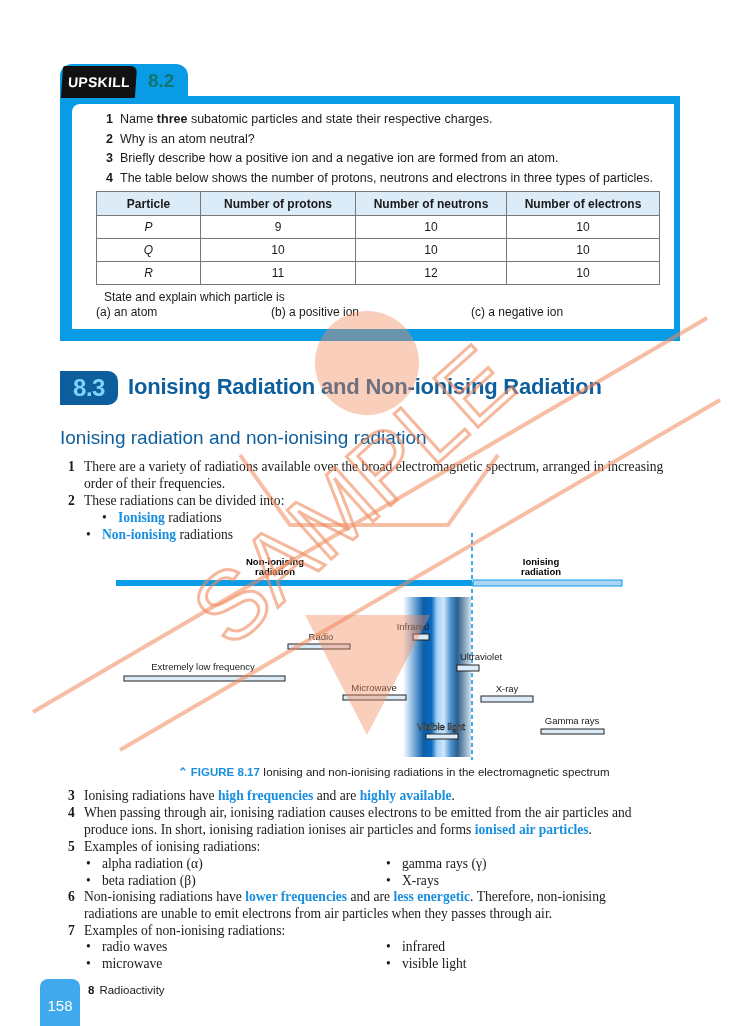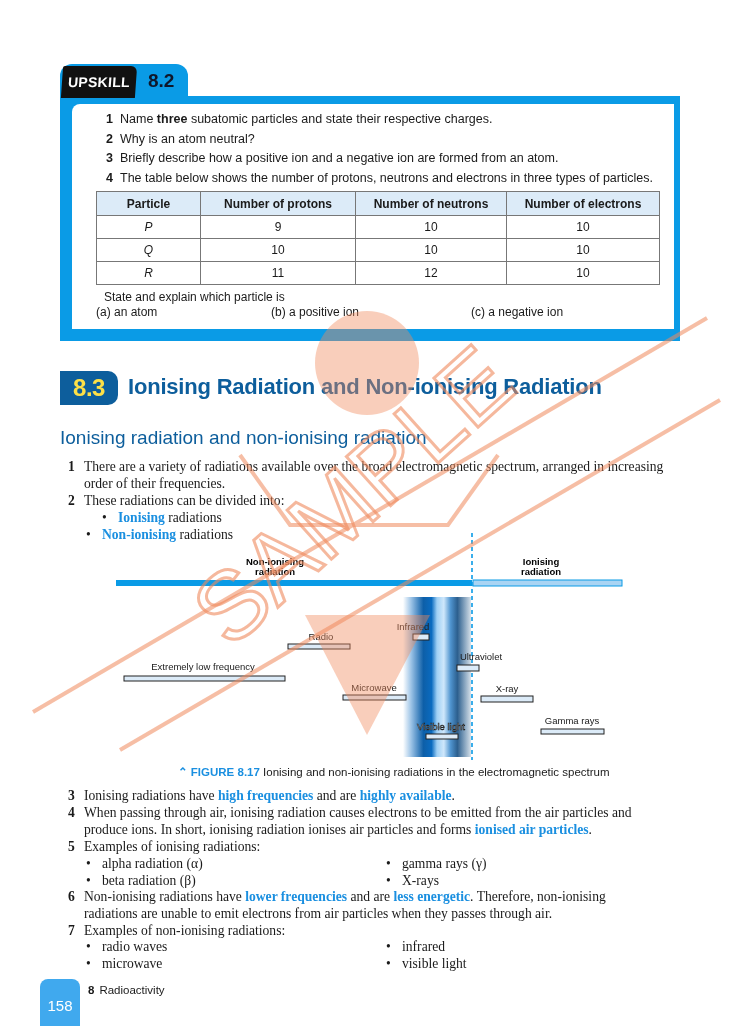--- a/index.html
+++ b/index.html
@@ -12,21 +12,21 @@
     position: absolute; left: 60px; top: 64px; width: 128px; height: 34px;
     background: #0a9be6; border-radius: 12px 12px 0 0;
   }
   .upskill-label {
     position: absolute; left: 62px; top: 66px; width: 74px; height: 32px;
     background: #111; color: #fff; font-weight: bold; font-size: 14px;
     display: flex; align-items: center; justify-content: center;
     transform: skewX(-4deg); border-radius: 2px 6px 0 0; letter-spacing: 0.3px;
   }
   .upskill-num {
-    position: absolute; left: 148px; top: 70px; color: #0f172a; font-weight: bold; font-size: 19px;
+    position: absolute; left: 148px; top: 70px; color: #0f766e; font-weight: bold; font-size: 19px;
   }
   .upskill-box {
     position: absolute; left: 60px; top: 96px; width: 620px; height: 245px;
     background: #0a9be6;
   }
   .upskill-inner {
     position: absolute; left: 72px; top: 104px; width: 602px; height: 225px;
     background: #fff; border-radius: 8px 0 0 0;
   }
   .q-list { position: absolute; left: 82px; top: 110px; font-size: 12.5px; line-height: 19.5px; margin-left: 24px; }
@@ -39,21 +39,21 @@
   table.particles th, table.particles td {
     border: 1px solid #777; text-align: center; height: 22px; padding: 0;
   }
   table.particles th { background: #dcebf8; font-weight: bold; height: 23px; }
   table.particles td.pname { font-style: italic; }
   .state-line { position: absolute; left: 104px; top: 290px; font-size: 12px; }
   .opt { position: absolute; top: 305px; font-size: 12px; }
   
   .sec-badge {
     position: absolute; left: 60px; top: 371px; width: 58px; height: 34px; background: #0d5e9c;
-    border-radius: 0 10px 10px 0; color: #fde047; font-size: 24px; font-weight: bold;
+    border-radius: 0 10px 10px 0; color: #7dd3fc; font-size: 24px; font-weight: bold;
     display: flex; align-items: center; justify-content: center; letter-spacing: -0.5px;
   }
   .sec-title {
     position: absolute; left: 128px; top: 374px; font-size: 22px; font-weight: bold; color: #0d5e9c;
     white-space: nowrap; letter-spacing: -0.2px;
   }
   .subsec-title {
     position: absolute; left: 60px; top: 427px; font-size: 19px; color: #0d5e9c; white-space: nowrap;
   }
   

